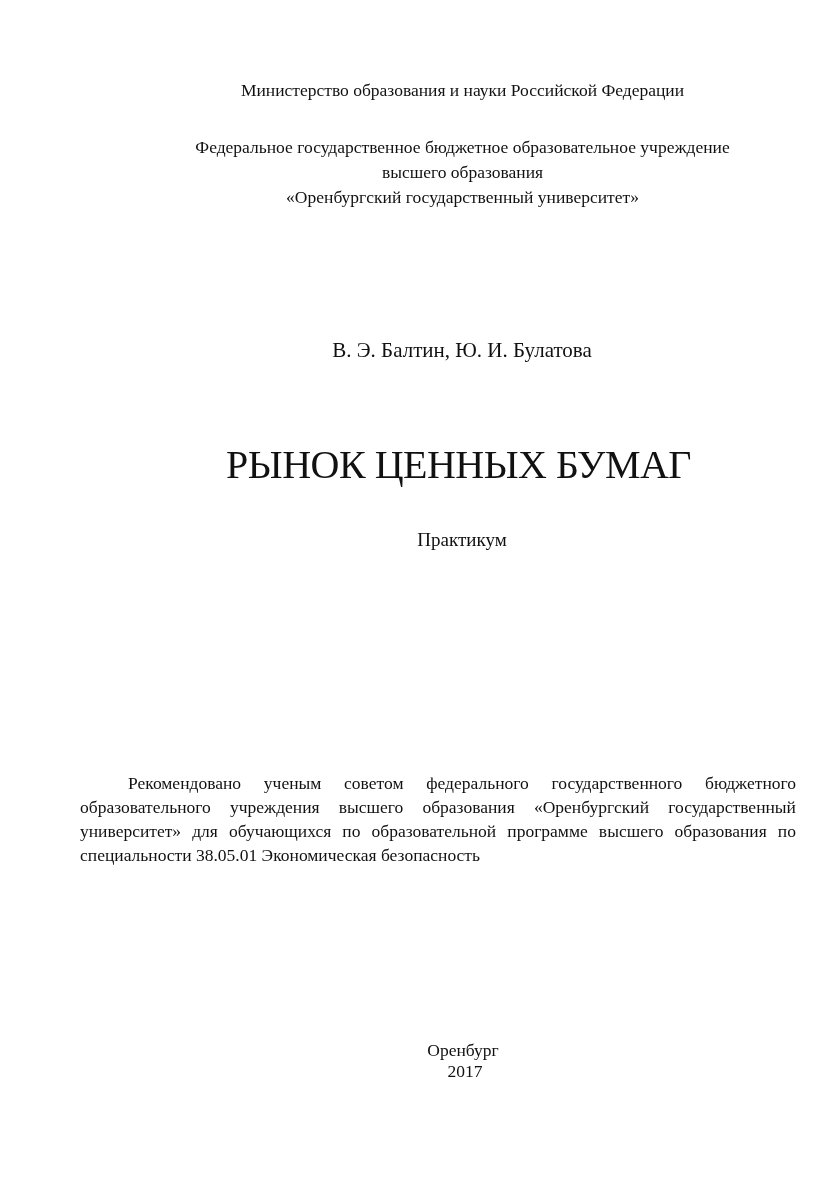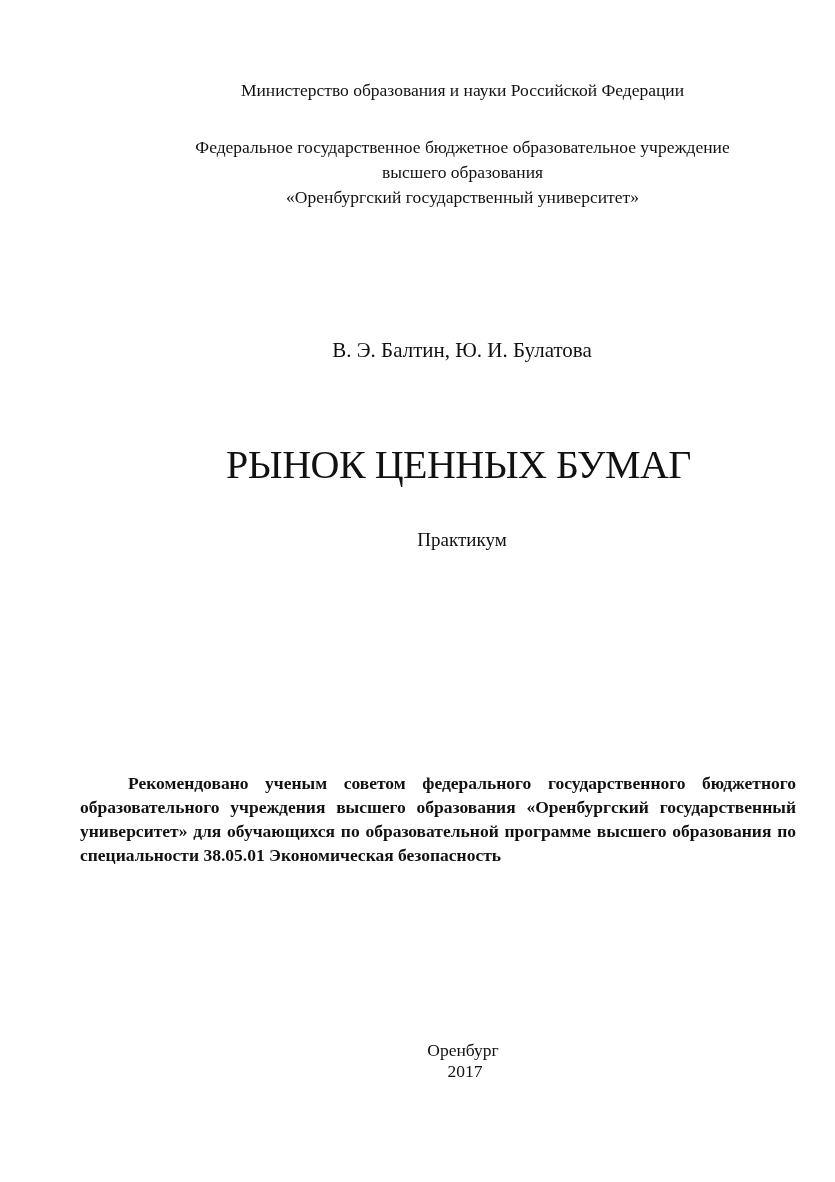--- a/index.html
+++ b/index.html
@@ -56,21 +56,20 @@
     }
     #recommendation {
       position: absolute;
       top: 753px;
       left: 80px;
       width: 716px;
       font-size: 17.5px;
       line-height: 24px;
       text-align: justify;
       text-indent: 48px;
-      font-weight: bold;
     }
     #city {
       top: 1039px;
       font-size: 17.5px;
       line-height: 22px;
       left: 0;
       width: 926px;
       text-align: center;
     }
     #year {

